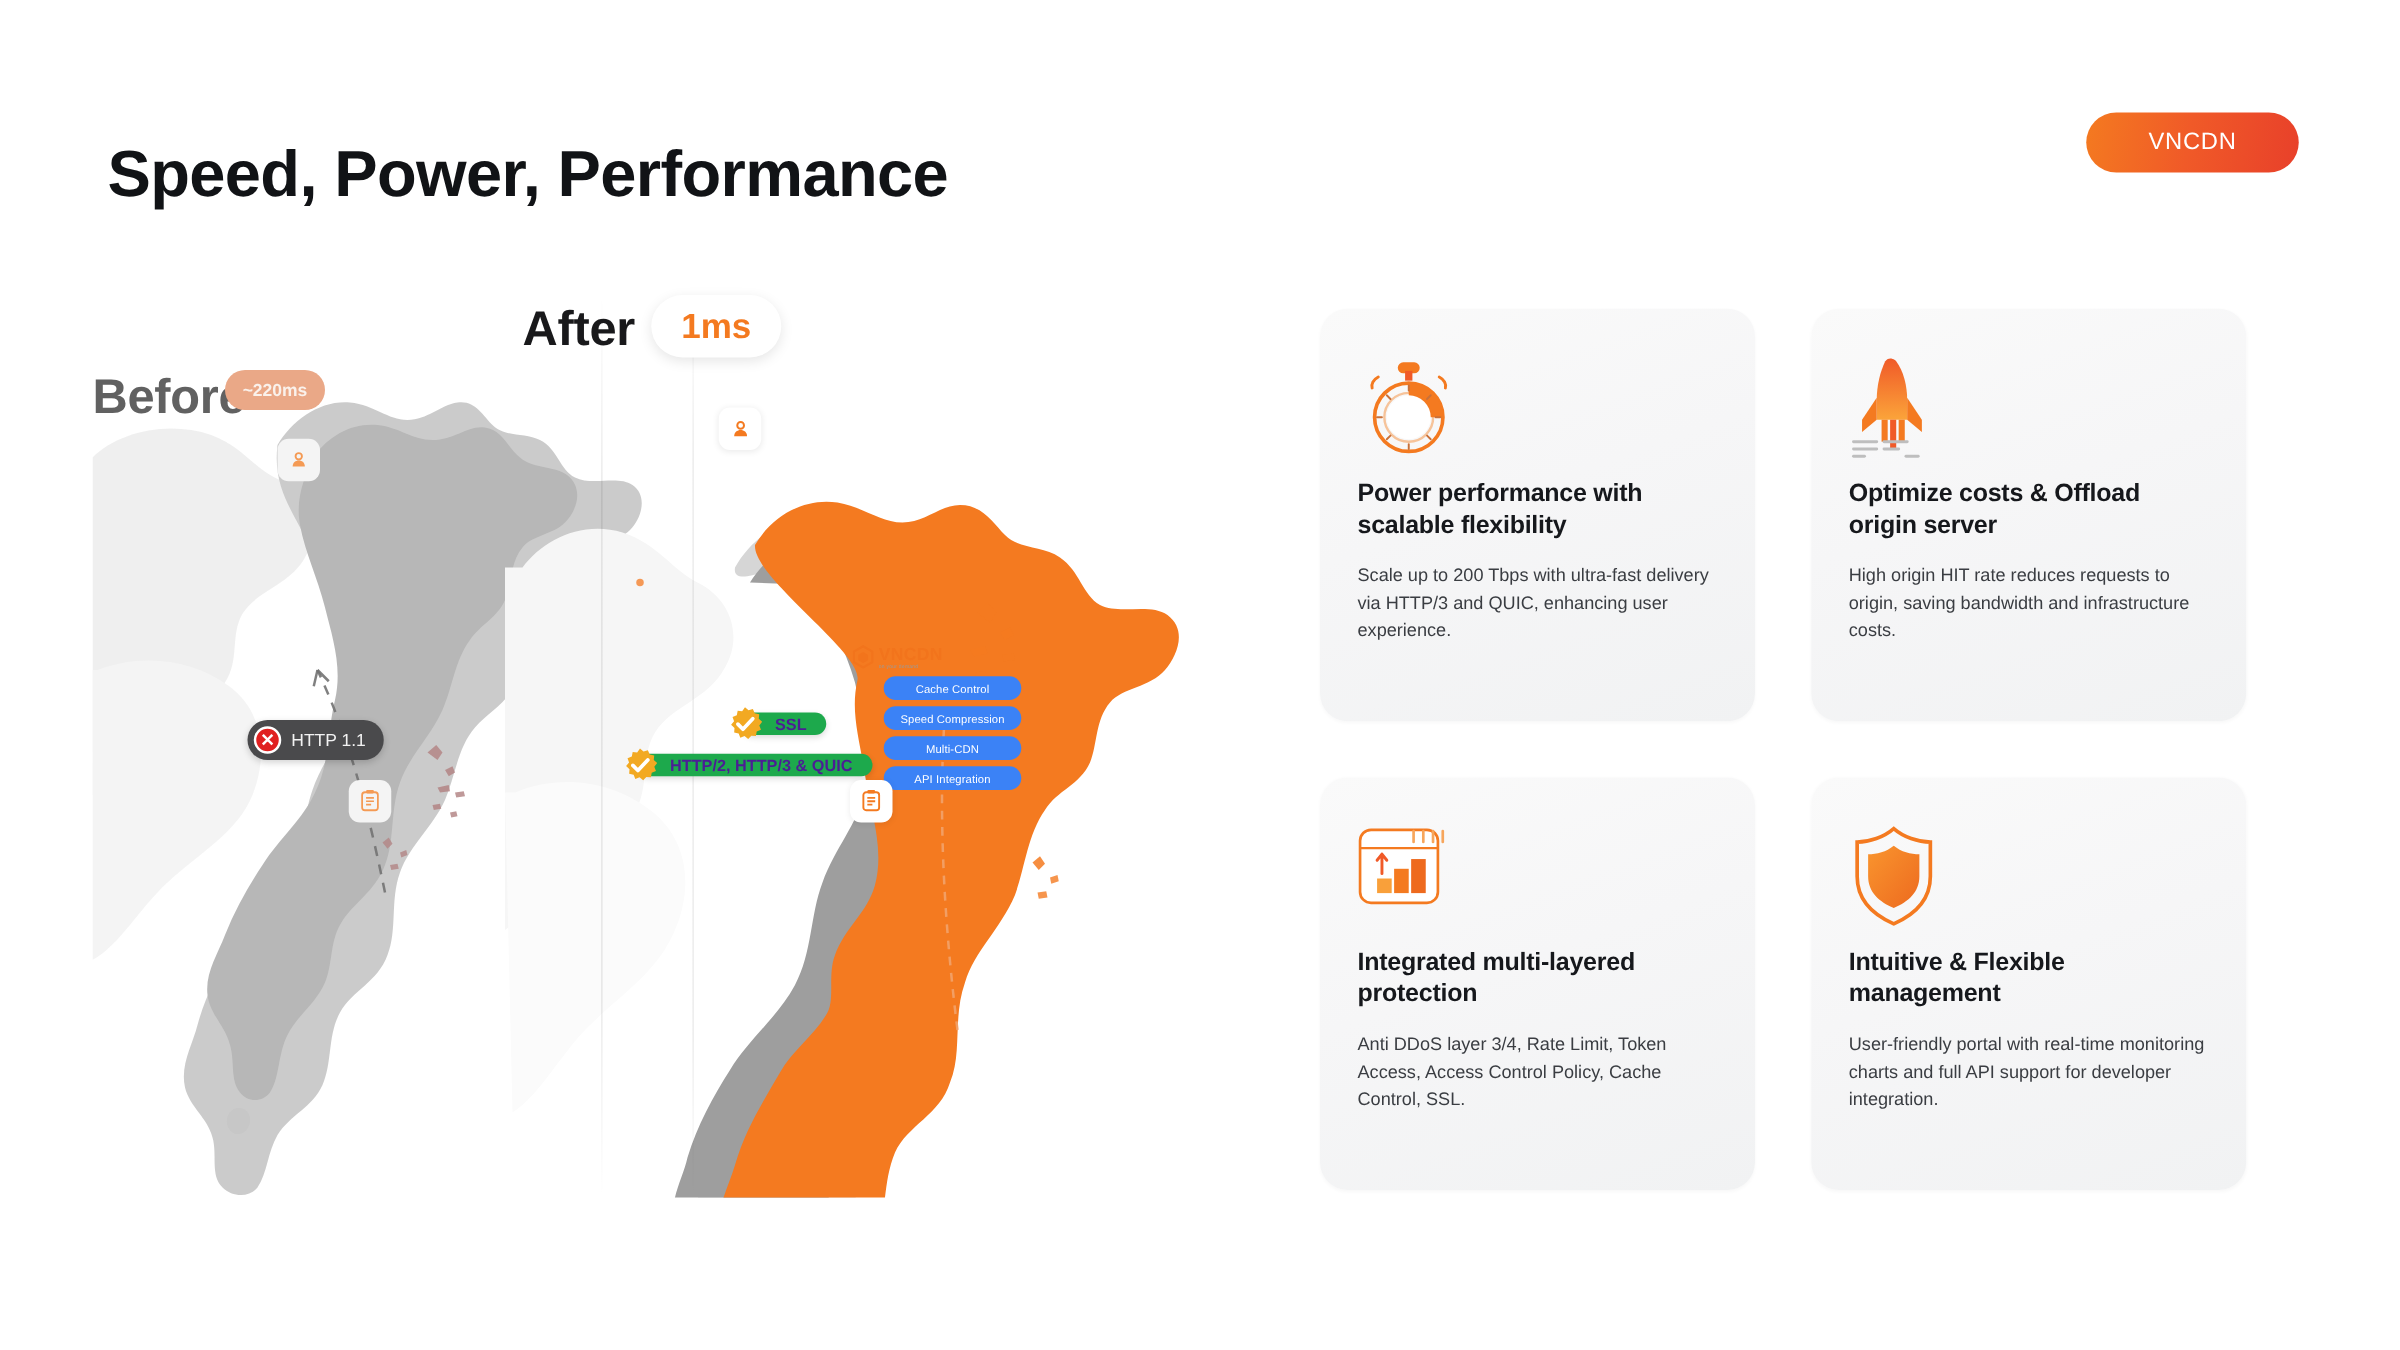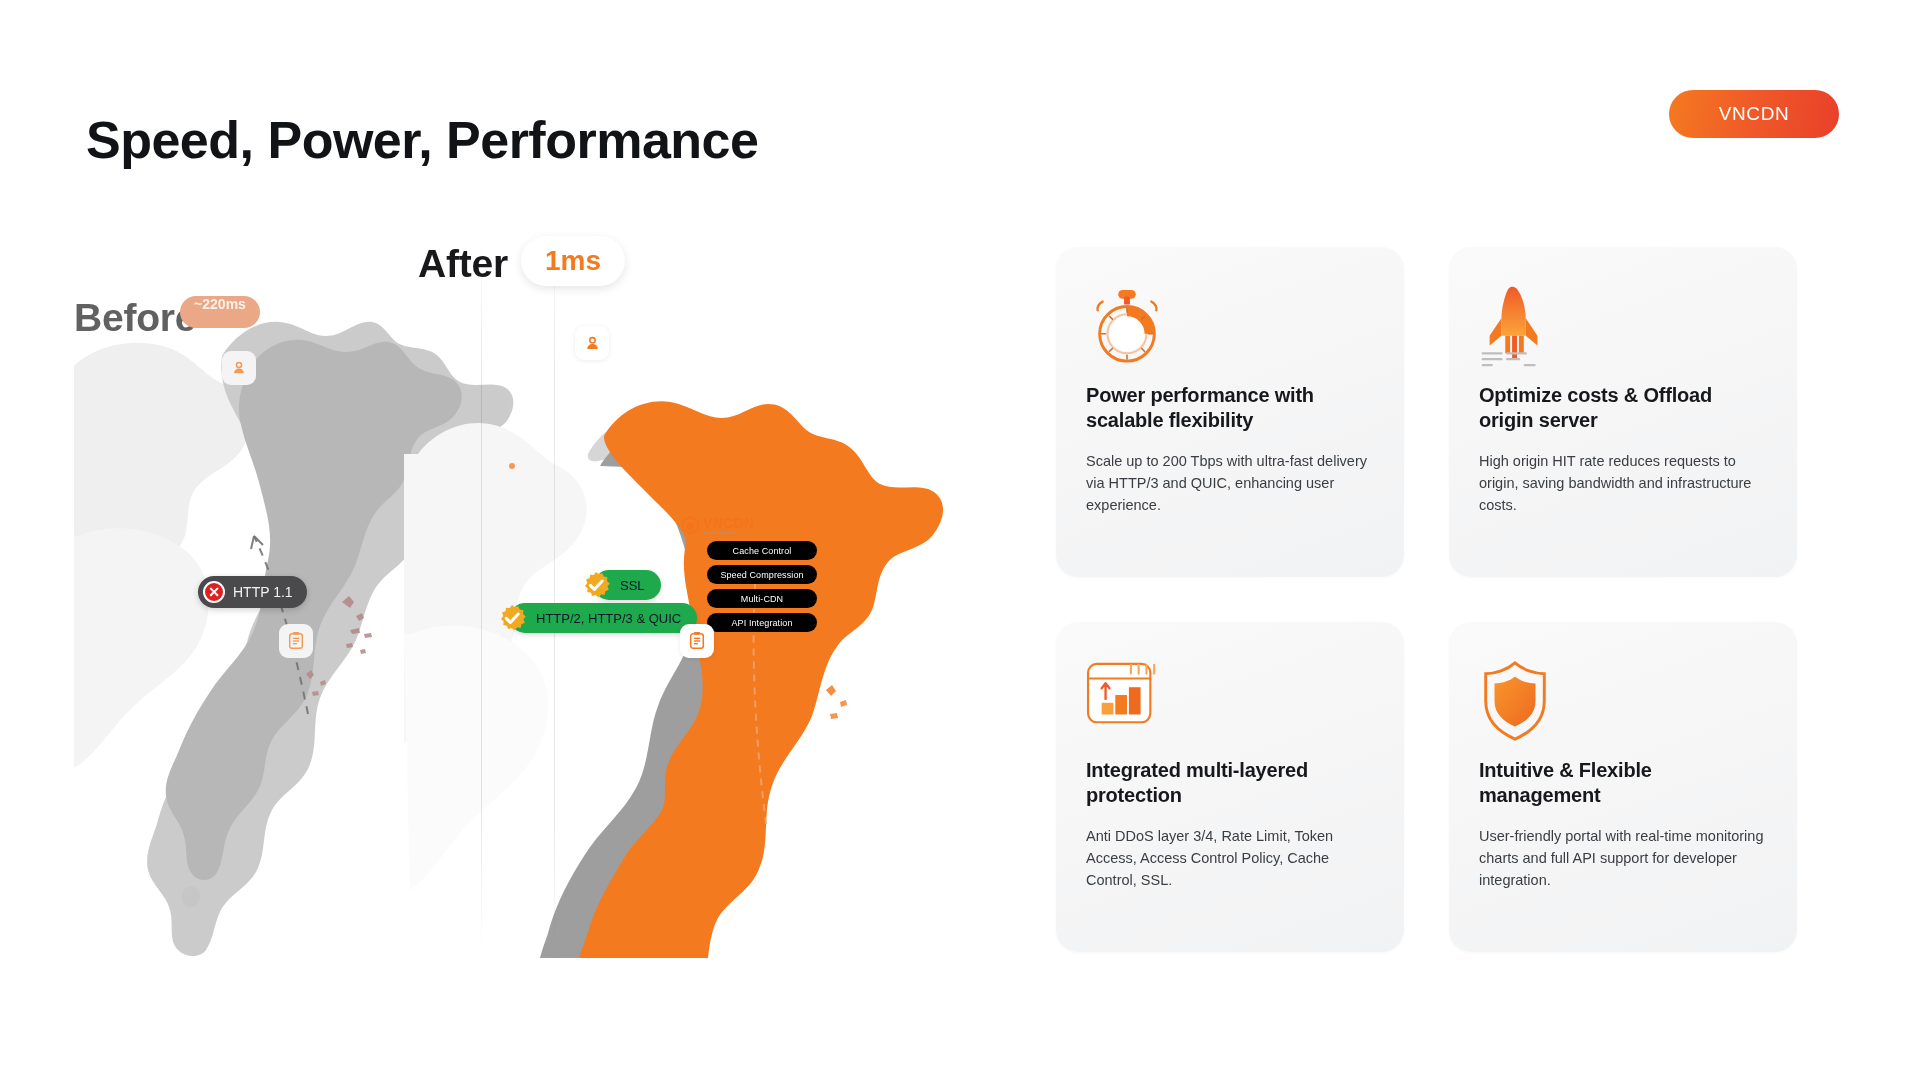--- a/index.html
+++ b/index.html
@@ -44,21 +44,21 @@
     position: absolute; font-size: 39px; font-weight: bold;
     letter-spacing: -0.2px;
   }
   .label-before { left: 0px; top: 60px; color: #616161; }
   .label-after  { left: 344px; top: 6px; color: #19191B; }
 
   .pill-latency-before {
     position: absolute; left: 106px; top: 60px;
     width: 80px; height: 32px; border-radius: 16px;
     background: #EAA887;
-    display: flex; align-items: flex-start; justify-content: center;
+    display: flex; align-items: center; justify-content: center;
     color: #FAF1EB; font-size: 14px; font-weight: bold;
   }
   .pill-latency-after {
     position: absolute; left: 447px; top: 0px;
     width: 104px; height: 50px; border-radius: 25px;
     background: #ffffff;
     box-shadow: 0 3px 10px rgba(0,0,0,.10);
     display: flex; align-items: center; justify-content: center;
     color: #F47A20; font-size: 28px; font-weight: bold;
   }
@@ -74,38 +74,39 @@
   .x-circle {
     width: 22px; height: 22px; border-radius: 50%;
     background: #E02020; color: #fff; font-size: 14px; font-weight: bold;
     display: flex; align-items: center; justify-content: center;
     border: 2px solid #fff;
   }
   .pill-http11 .lbl { color: #F2F2F2; font-size: 14px; }
 
   
   .pill-green {
-    position: absolute; height: 30px; border-radius: 15px;
+    position: absolute; height: 18px; border-radius: 15px;
     background: #1DA94C; display: flex; align-items: center;
     padding: 0 16px 0 26px;
-    color: #0f172a; font-size: 13px; white-space: nowrap;
+    color: #4c1d95; font-size: 13px; white-space: nowrap;
     box-shadow: 0 2px 5px rgba(0,0,0,.14);
+    font-weight: bold;
   }
   .pill-green.ssl { left: 520px; top: 334px; }
   .pill-green.http23 { left: 436px; top: 367px; }
   .check-burst {
     position: absolute; left: -12px; top: 50%; transform: translateY(-50%);
     width: 28px; height: 28px;
   }
 
   
   .feat-list { position: absolute; left: 633px; top: 305px; }
   .feat-pill {
     width: 110px; height: 19px; border-radius: 10px; margin-bottom: 5px;
-    background: #000000;
+    background: #3b82f6;
     display: flex; align-items: center; justify-content: center;
     color: #ffffff; font-size: 9px; letter-spacing: .1px;
   }
 
   
   .map-logo { position: absolute; left: 608px; top: 280px; display: flex; align-items: center; gap: 4px; }
   .map-logo .wordmark { display: flex; flex-direction: column; line-height: 1; }
   .map-logo .wm-main { font-size: 14px; font-weight: bold; color: #F2741C; letter-spacing: .3px; }
   .map-logo .wm-sub { font-size: 4px; color: #9A9A9A; letter-spacing: .2px; margin-top: 1px; }
 

